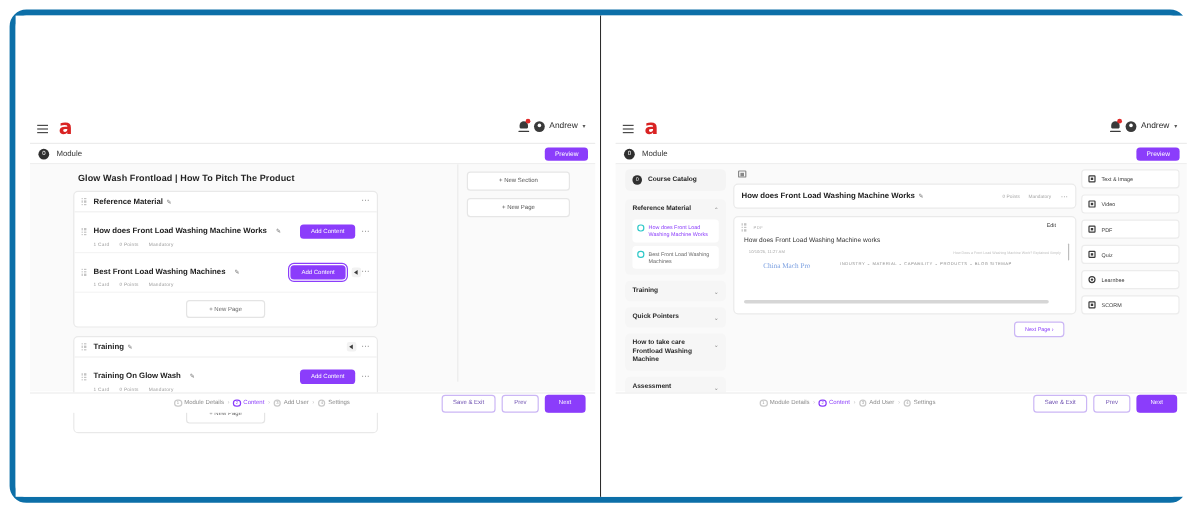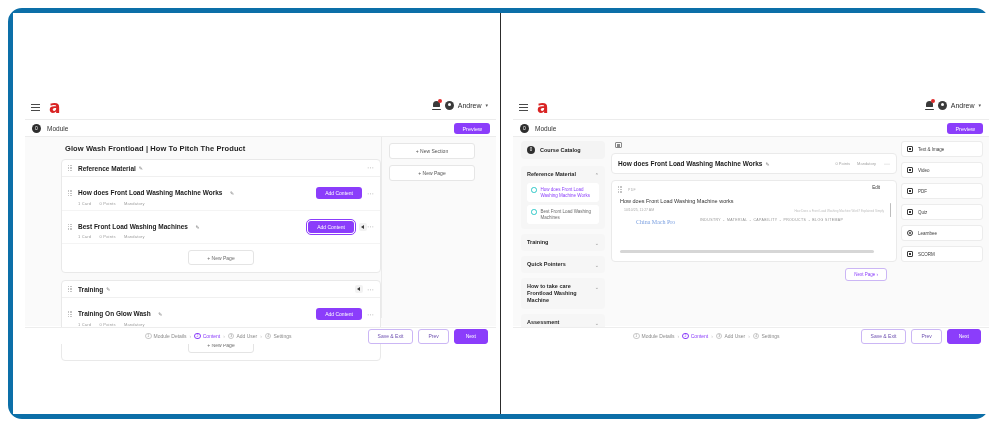--- a/index.html
+++ b/index.html
@@ -54,21 +54,21 @@
   .preview-btn {
     position: absolute; right: 6px; top: 3px;
     background: #8b3dfb; color: #fff; border-radius: 3px;
     font-size: 5.5px; padding: 2.5px 8px; border: none;
   }
 
   
   .work { position: absolute; left: 0; right: 0; top: 41px; bottom: 0; background: #fafafa; }
 
   
-  .l-main { position: absolute; left: 36px; top: 0; width: 320px; bottom: 0; }
+  .l-main { position: absolute; left: 36px; top: 0; width: 254px; bottom: 0; }
   .page-title { font-size: 7.5px; font-weight: 700; color: #1f1f1f; padding: 7px 0 6px 4px; letter-spacing: .1px; }
   .card {
     background: #fff; border: 1px solid #e9e9e9; border-radius: 4px;
     margin-bottom: 7px; position: relative;
   }
   .sec-head { display: flex; align-items: center; height: 17px; padding: 0 6px; border-bottom: 1px solid #f0f0f0; position: relative; }
   .grip { width: 4px; height: 9px; display:flex; flex-wrap:wrap; align-content:center; gap:1px 1px; flex-shrink:0; margin-right:6px; }
   .grip s { width:1.4px; height:1.4px; background:#c4c4c4; display:block; }
   .sec-title { font-size: 6.5px; font-weight: 700; color: #222; }
   .pencil { font-size: 5px; color: #777; margin-left: 3px; }

